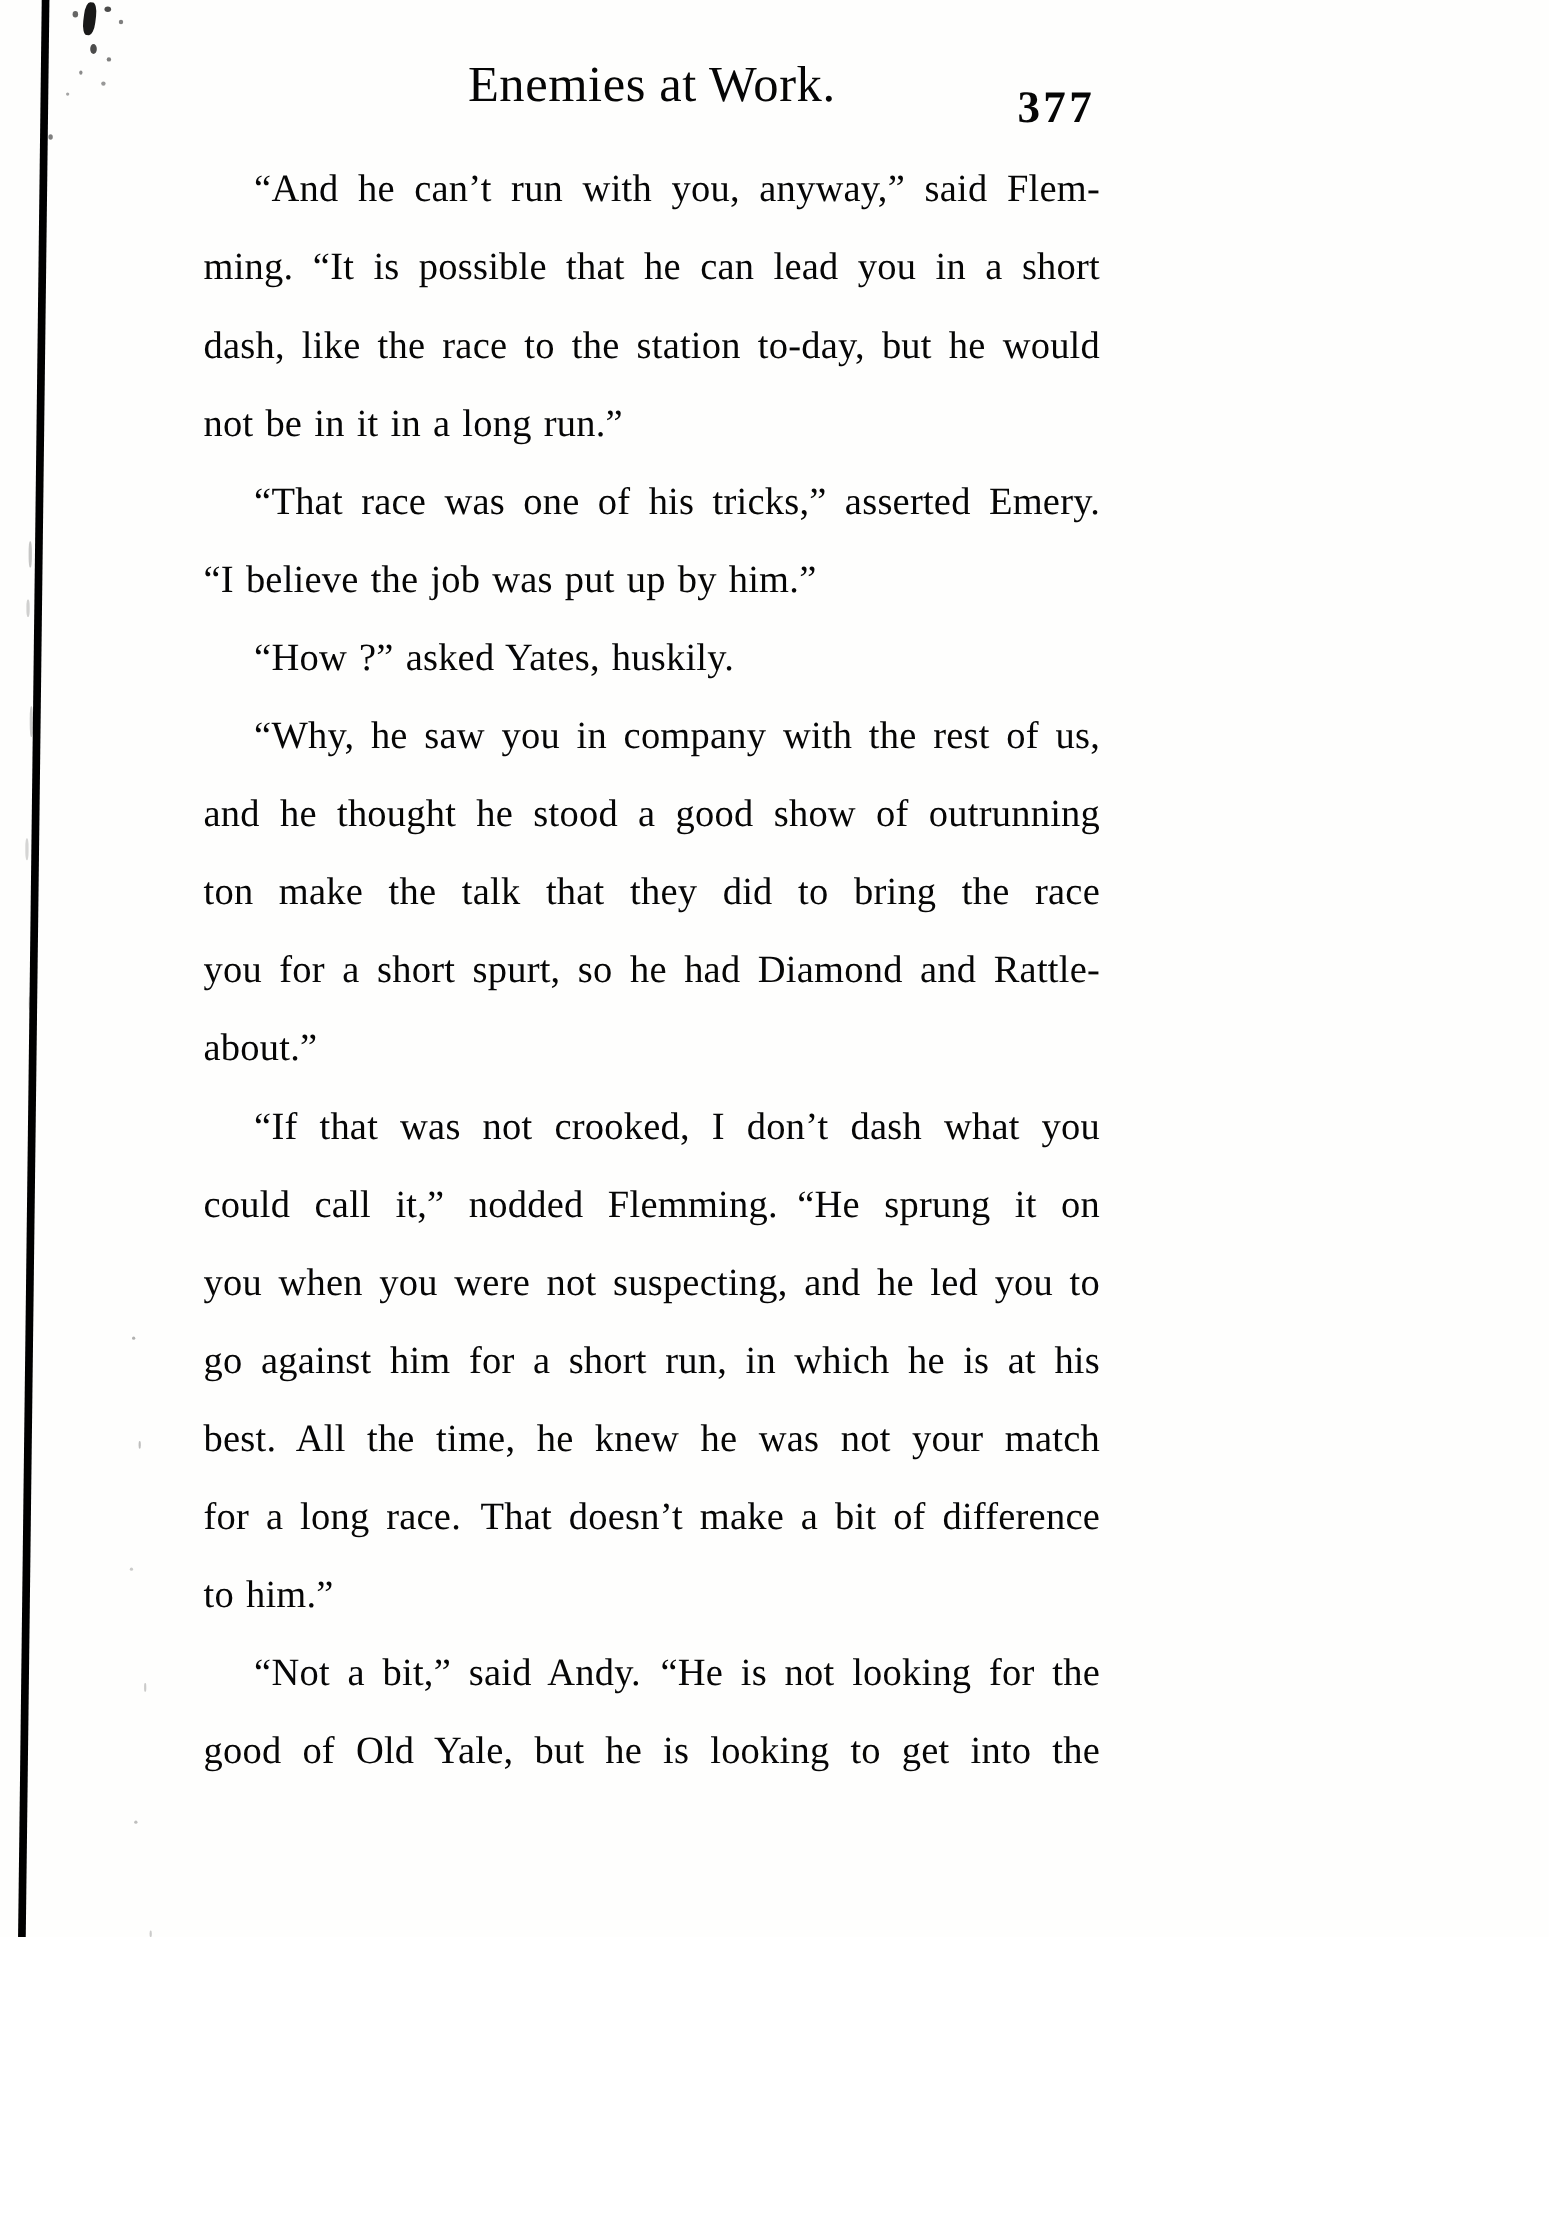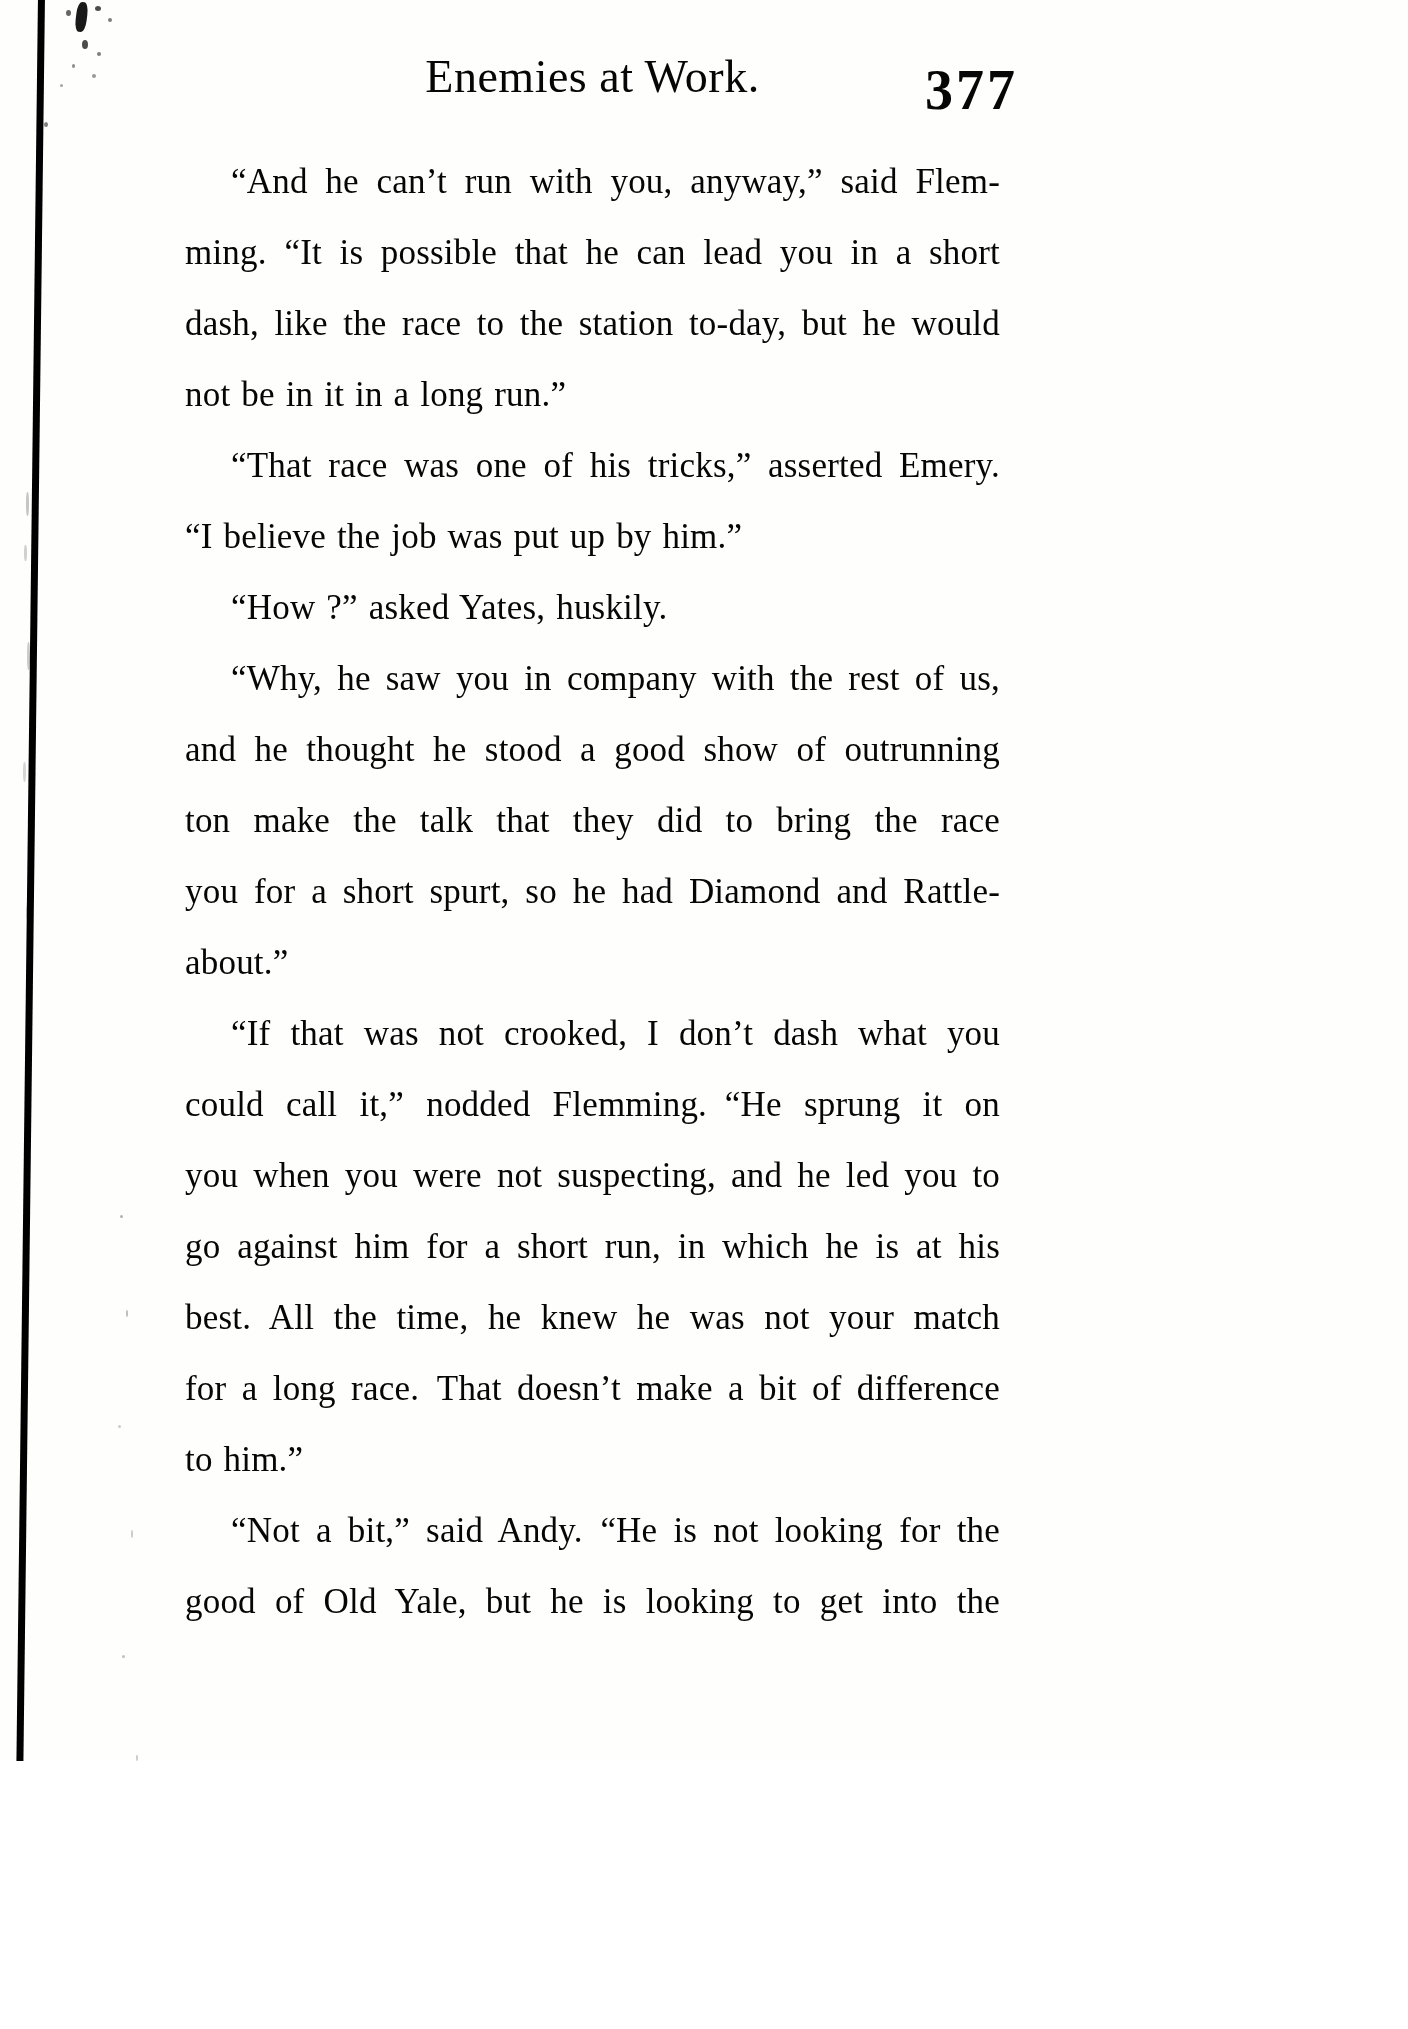--- a/index.html
+++ b/index.html
@@ -20,25 +20,25 @@
     transform-origin:top center;
   }
   .header-row { position:absolute; top:50px; left:185px; width:815px; height:60px; }
   .title {
     position:absolute; left:0; width:100%;
     text-align:center;
     font-size:46px; letter-spacing:0.5px;
     white-space:nowrap;
   }
   .pagenum {
-    position:absolute; left:740px; top:8px;
-    font-size:56px; font-weight:700; letter-spacing:3px;
+    position:absolute; left:740px; top:23px;
+    font-size:41px; font-weight:700; letter-spacing:3px;
   }
   .body-text {
-    position:absolute; left:185px; top:146px; width:815px;
+    position:absolute; left:185px; top:136px; width:815px;
   }
   .line {
     height:71px; line-height:71px;
     font-size:35px; letter-spacing:0.2px; word-spacing:2px;
     text-align:justify; text-align-last:justify;
     white-space:normal;
   }
   .line.end  { text-align-last:left; }
   .line.indent { text-indent:46px; }
   .dot { position:absolute; background:#000; border-radius:50%; }

